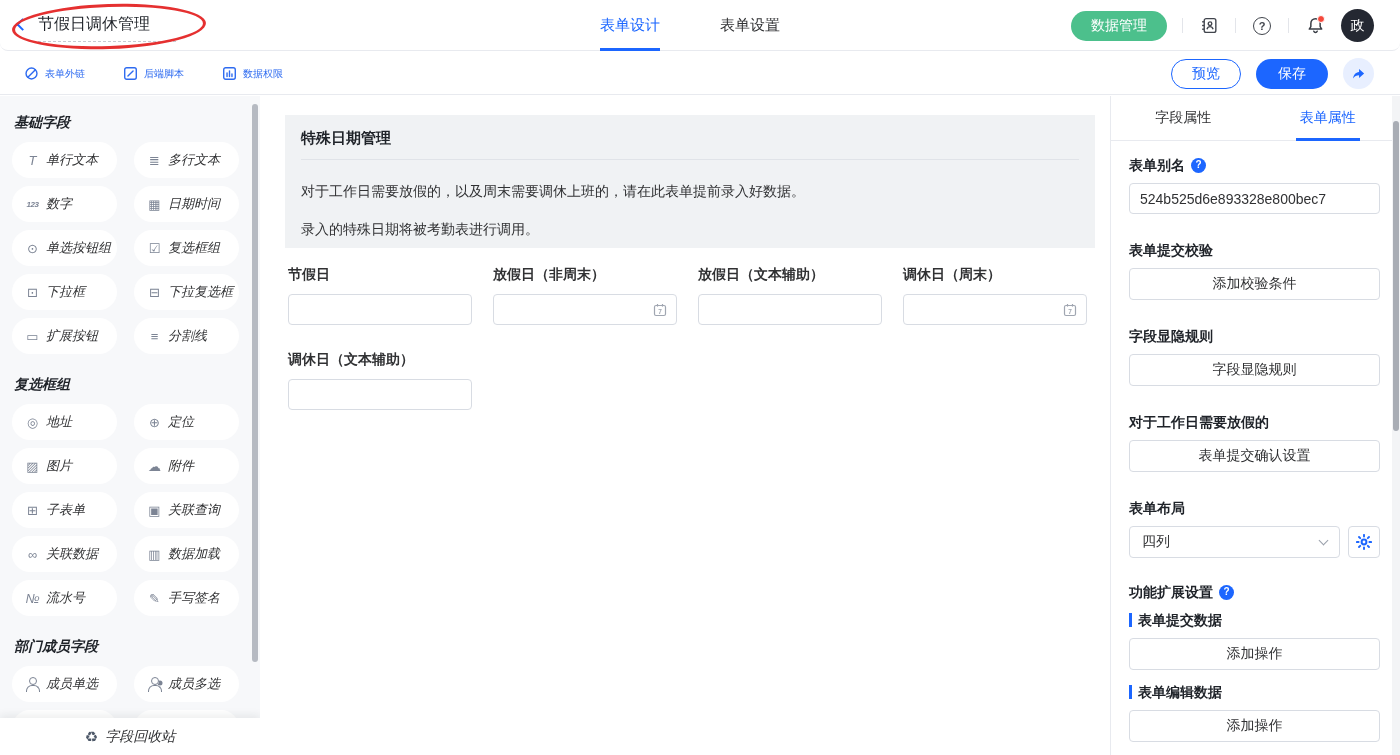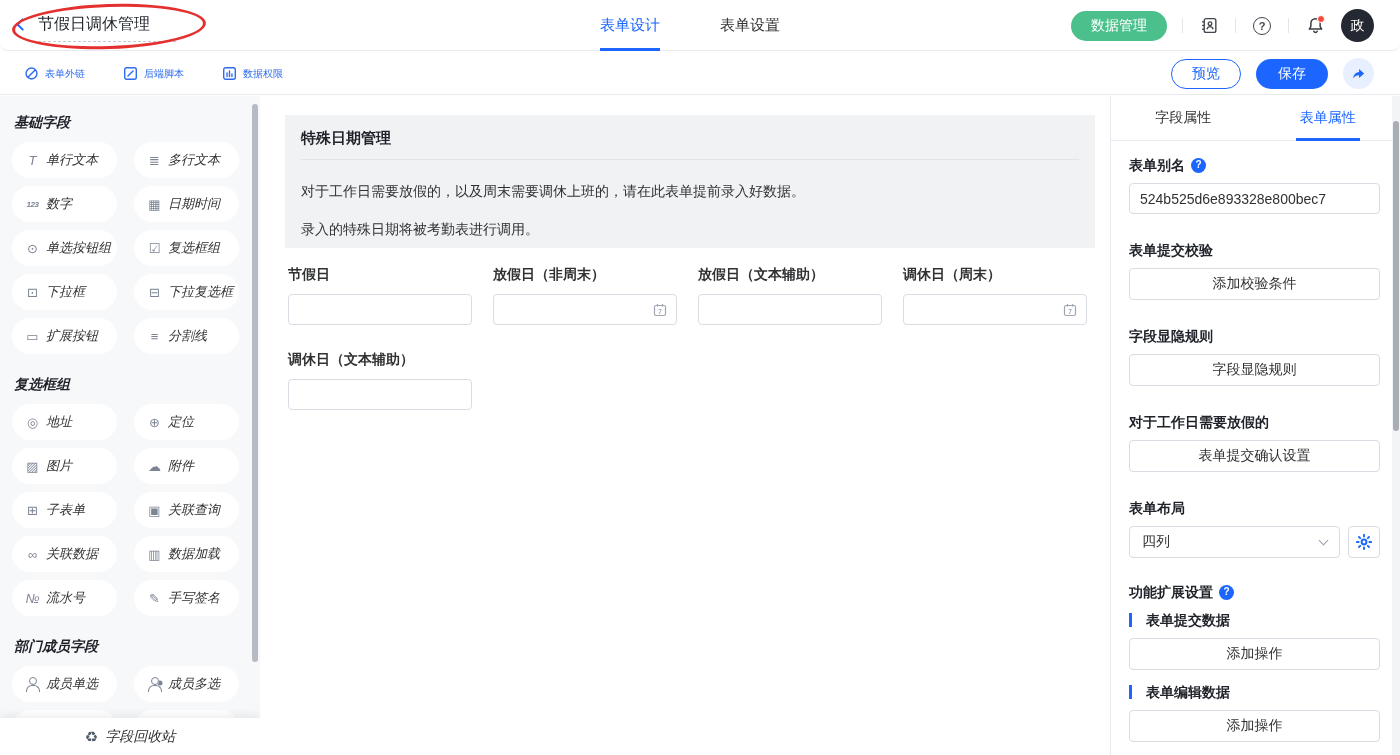--- a/index.html
+++ b/index.html
@@ -68,21 +68,21 @@
   .panel-tab.active::after { content:""; position:absolute; bottom:-1px; left:50%; transform:translateX(-50%); width:64px; height:3px; background:#1c66ff; }
   .panel-body { padding:14px 20px 0 18px; }
   .p-label { font-size:14px; font-weight:700; color:#1f2329; display:flex; align-items:center; gap:6px; margin-bottom:8px; line-height:20px; }
   .help-blue { width:15px; height:15px; border-radius:50%; background:#1c66ff; color:#fff; font-size:10px; font-weight:700; display:inline-flex; align-items:center; justify-content:center; flex:none; cursor:pointer; }
   .p-input { height:31px; border:1px solid #d8dce3; border-radius:4px; display:flex; align-items:center; padding:0 10px; font-size:14px; color:#303133; margin-bottom:26px; cursor:text; }
   .p-btn { display:block; width:100%; height:32px; border:1px solid #d8dce3; border-radius:4px; background:#fff; font-size:14px; color:#303133; margin-bottom:26px; cursor:pointer; font-family:inherit; }
   .layout-row { display:flex; gap:8px; margin-bottom:24px; }
   .p-select { flex:1; height:32px; border:1px solid #d8dce3; border-radius:4px; display:flex; align-items:center; justify-content:space-between; padding:0 12px; font-size:14px; color:#303133; cursor:pointer; }
   .chev-down { width:7px; height:7px; border-right:1.5px solid #9aa0ab; border-bottom:1.5px solid #9aa0ab; transform:rotate(45deg); margin-top:-3px; }
   .gear-btn { width:32px; height:32px; border:1px solid #d8dce3; border-radius:4px; background:#fff; display:flex; align-items:center; justify-content:center; cursor:pointer; flex:none; }
-  .group-label { font-size:14px; font-weight:700; color:#1f2329; display:flex; align-items:center; gap:14px; margin:12px 0 8px; line-height:20px; }
+  .group-label { font-size:14px; font-weight:700; color:#1f2329; display:flex; align-items:center; gap:6px; margin:12px 0 8px; line-height:20px; }
   .group-label.first { margin-top:8px; }
   .group-bar { width:3px; height:14px; background:#1c66ff; flex:none; }
   .p-btn.group { margin-bottom:2px; }
   .panel-scroll-track { position:absolute; right:0; top:0; width:8px; height:659px; background:#f3f4f6; }
   .panel-scroll-thumb { position:absolute; right:1px; top:25px; width:6px; height:310px; background:#a9adb5; border-radius:3px; cursor:grab; }
 </style>
 </head>
 <body>
 
 <div class="topbar">

